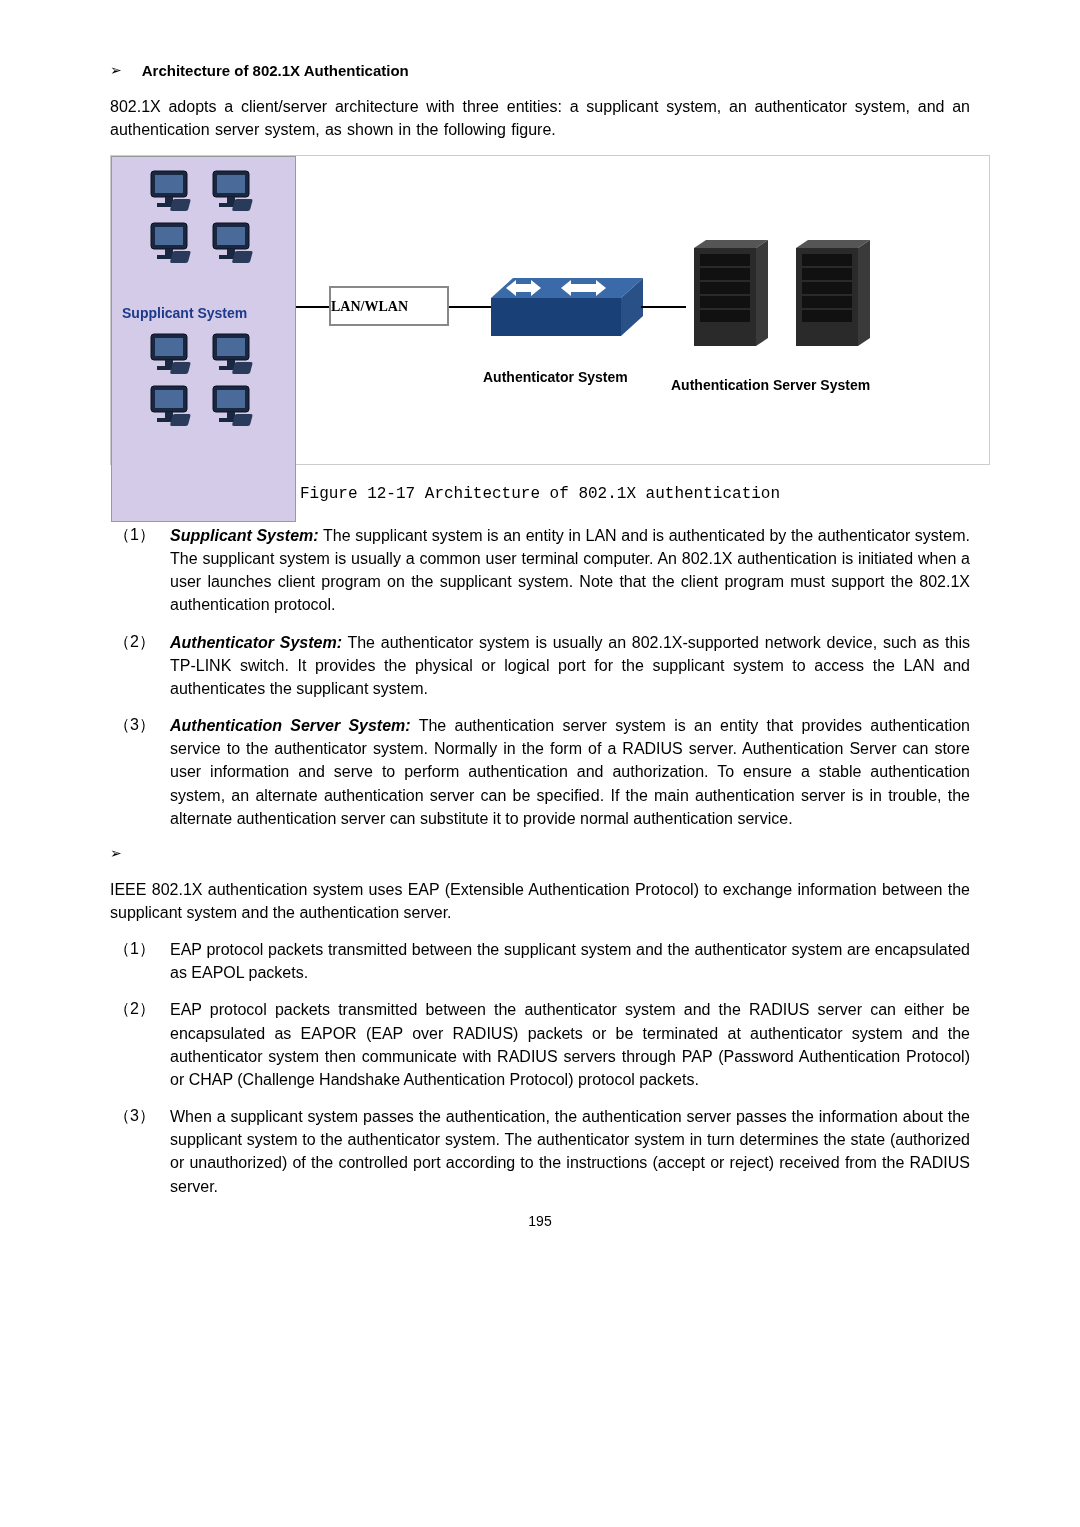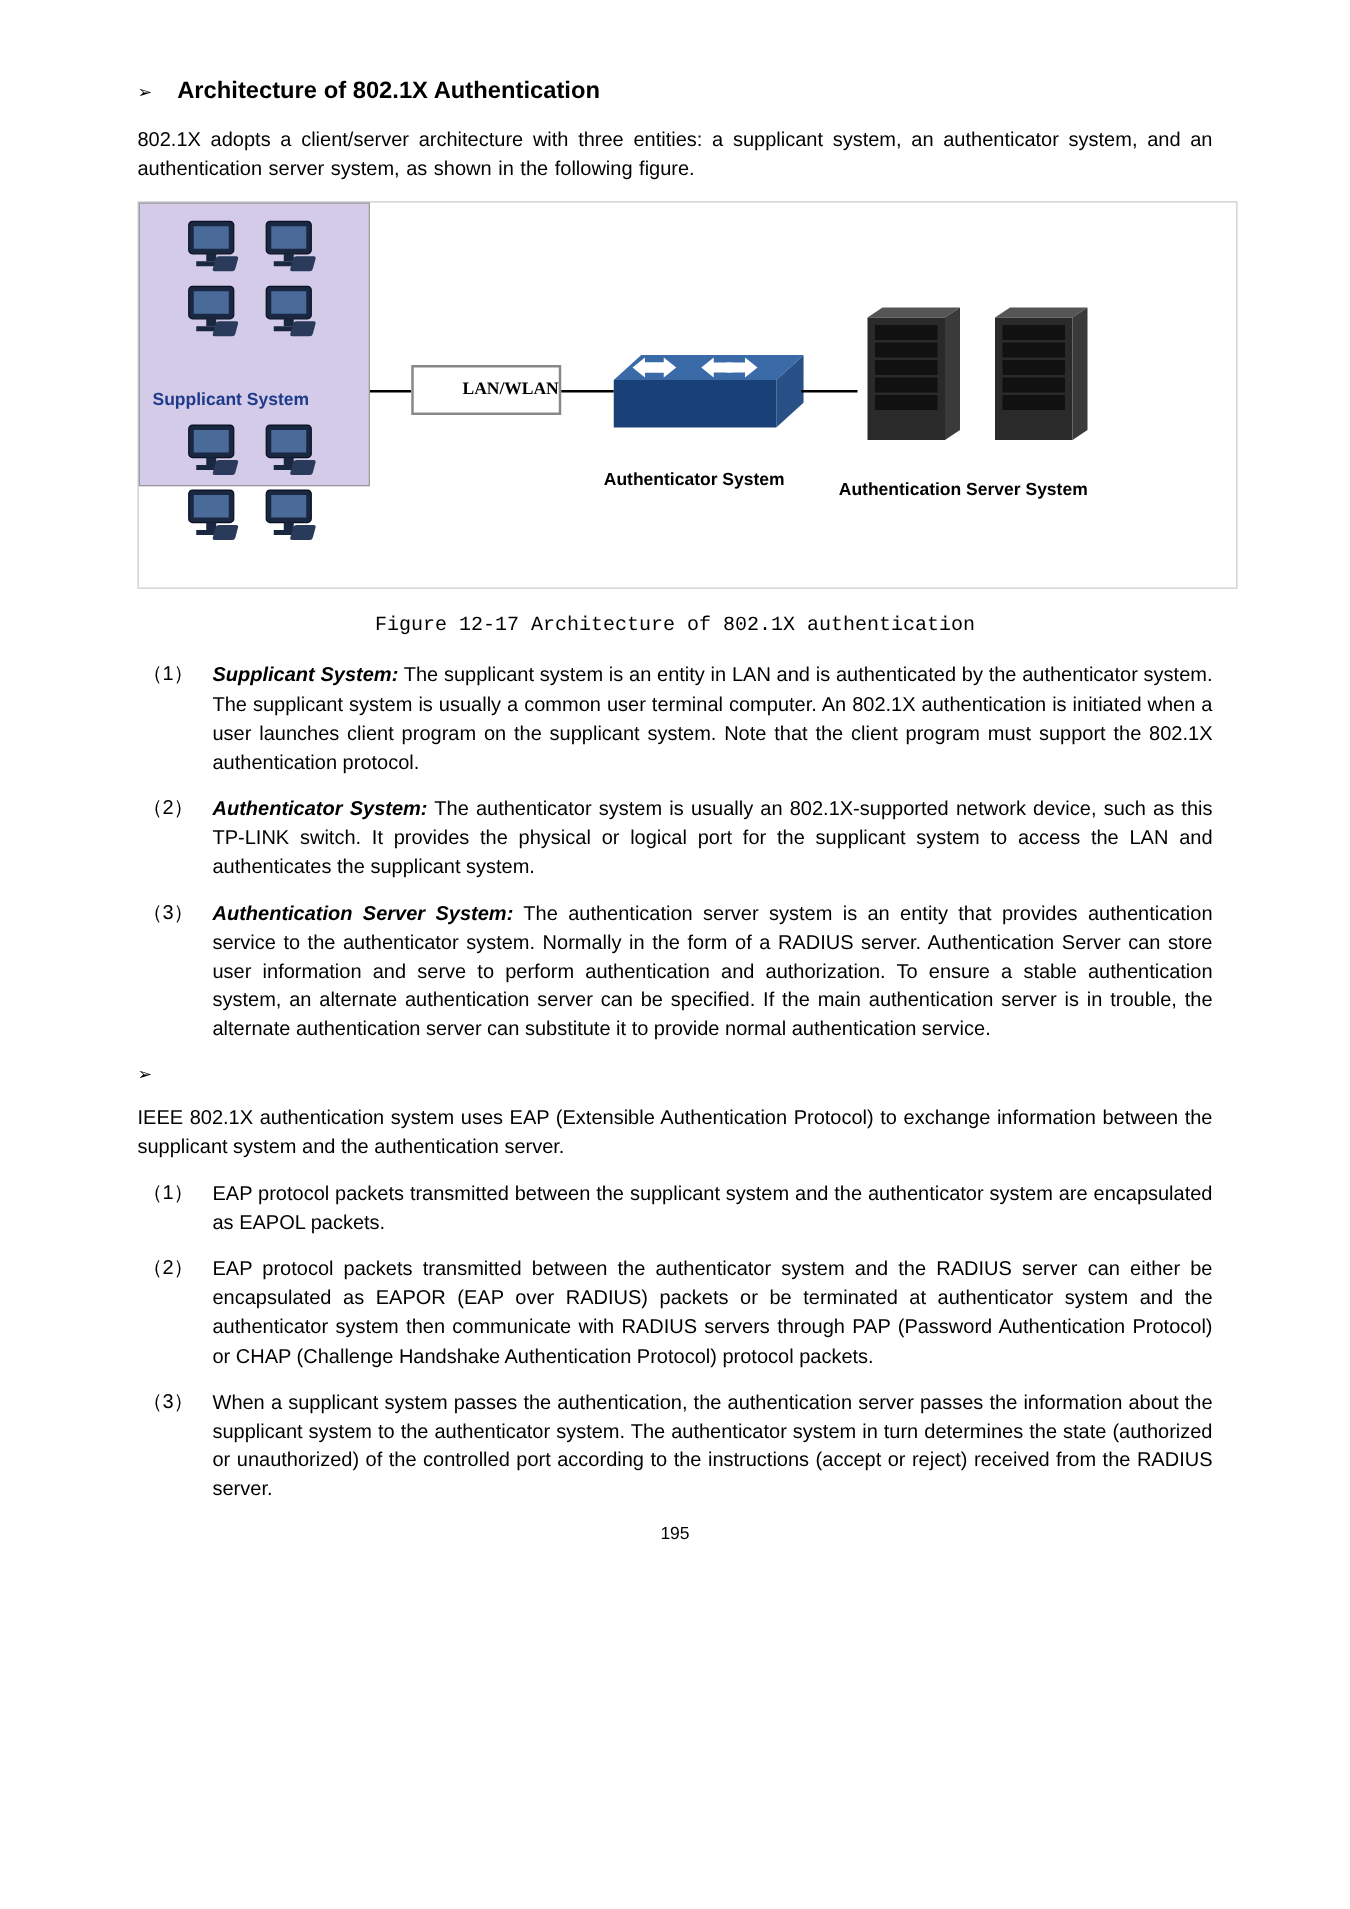--- a/index.html
+++ b/index.html
@@ -21,21 +21,21 @@
       display: flex;
       align-items: center;
       margin-bottom: 14px;
     }
     .bullet-arrow {
       font-size: 14px;
       margin-right: 20px;
     }
     .bullet-heading-text {
       font-weight: bold;
-      font-size: 19px;
+      font-size: 15px;
     }
     .body-para {
       text-align: justify;
       margin-bottom: 14px;
       line-height: 1.45;
     }
     .justify-wide {
       text-align: justify;
       text-align-last: left;
       word-spacing: 0.05em;
@@ -46,21 +46,21 @@
       background: #ffffff;
       border: 1px solid #ccc;
       margin: 10px 0 18px 0;
       position: relative;
     }
     .clients-box {
       position: absolute;
       left: 0;
       top: 0;
       width: 185px;
-      height: 227px;
+      height: 366px;
       background: #d4cbe8;
       border: 1px solid #999;
     }
     .computer-group {
       position: absolute;
       width: 130px;
       display: flex;
       flex-wrap: wrap;
       gap: 8px;
       justify-content: center;
@@ -85,21 +85,21 @@
     .lan-box {
       position: absolute;
       left: 218px;
       top: 130px;
       width: 120px;
       height: 40px;
       border: 2px solid #888;
       background: #ffffff;
       display: flex;
       align-items: center;
-      justify-content: flex-end;
+      justify-content: flex-start;
       font-weight: bold;
       font-size: 14px;
       font-family: 'Times New Roman', serif;
     }
     .switch-device {
       position: absolute;
       left: 370px;
       top: 112px;
       width: 162px;
       height: 78px;

